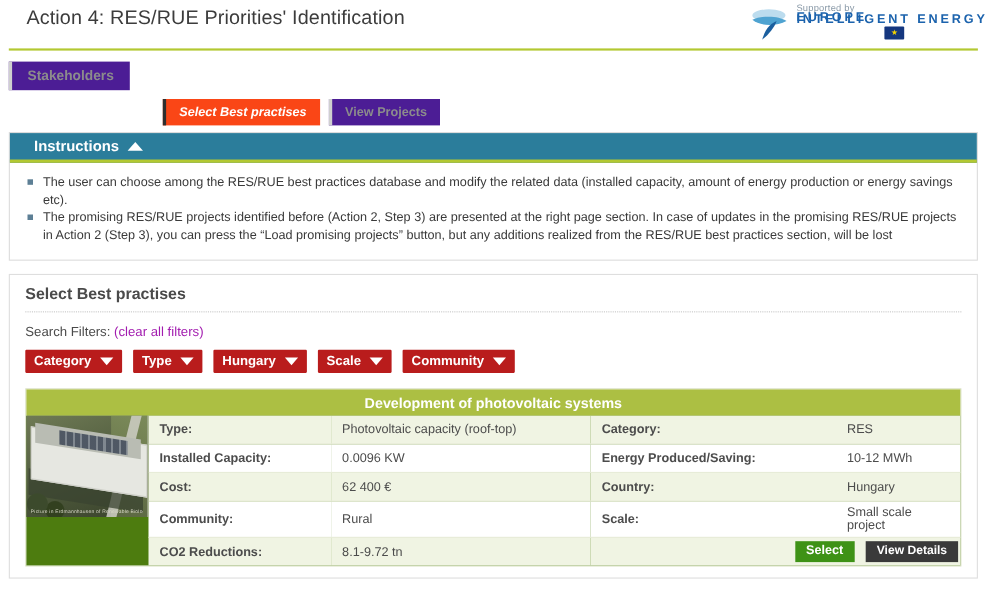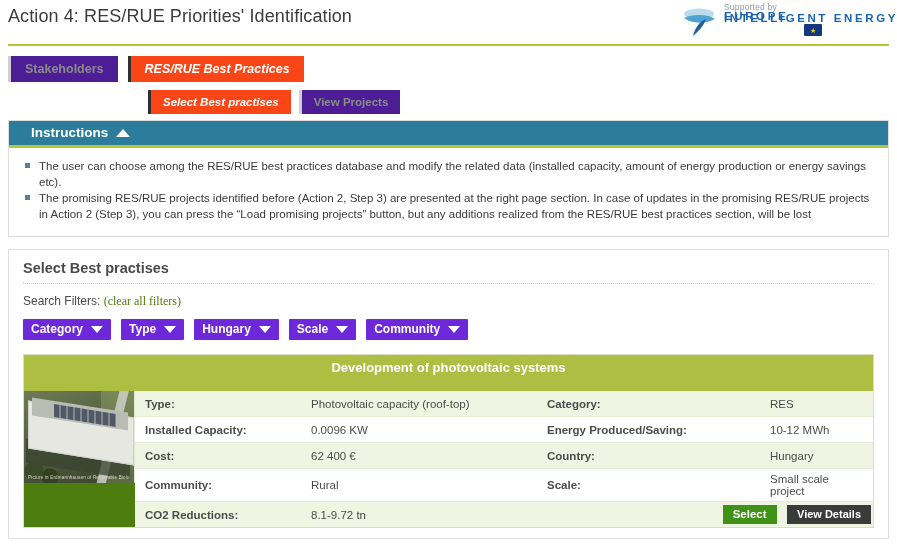--- a/index.html
+++ b/index.html
@@ -18,21 +18,21 @@
 
   
   .page-header {
     position: relative;
     height: 44px;
     padding: 0 10px;
     box-sizing: border-box;
   }
   .page-title {
     position: absolute;
-    left: 8px;
+    left: 24px;
     top: 6px;
     font-size: 18px;
     font-weight: normal;
     color: #3c3c3c;
     letter-spacing: 0.1px;
     white-space: nowrap;
   }
   .iee-logo {
     position: absolute;
     right: 10px;
@@ -212,31 +212,30 @@
     color: #4a4a4a;
     padding-bottom: 7px;
     border-bottom: 1px dotted #c6c6c6;
   }
   .filters-label-row {
     margin-top: 10px;
     font-size: 12px;
     color: #4a4a4a;
   }
   .clear-filters {
-    color: #4d7c0f;
+    color: #a21caf;
     cursor: pointer;
-    font-family: Liberation Serif, serif;
   }
   .filter-row {
     margin-top: 10px;
     display: flex;
     gap: 10px;
   }
   .filter-btn {
-    background: #6d28d9;
+    background: #b91c1c;
     color: #ffffff;
     font-weight: bold;
     font-size: 12px;
     padding: 3px 8px 4px 8px;
     display: inline-flex;
     align-items: center;
     gap: 8px;
     cursor: pointer;
     border-radius: 1px;
   }
@@ -252,21 +251,21 @@
   .result-card {
     margin-top: 14px;
     border: 1px solid #d7dfc0;
   }
   .card-header {
     background: #acbf43;
     color: #ffffff;
     font-weight: bold;
     font-size: 13px;
     text-align: center;
-    padding: 5px 0 16px 0;
+    padding: 5px 0 4px 0;
   }
   .card-body {
     display: flex;
     background: #4d7c0f;
   }
   .card-thumb {
     width: 110px;
     min-width: 110px;
     height: 92px;
     position: relative;
@@ -357,23 +356,20 @@
       <span class="star">★</span>
     </div>
   </div>
 </div>
 <div class="hr-green"></div>
 
 <div class="tabs-area">
   <div class="tab-row1">
     <div class="tab tab-l1 tab-inactive">
       <span>Stakeholders</span>
-    </div>
-    <div class="tab tab-l1 tab-active">
-      <span>RES/RUE Best Practices</span>
     </div>
   </div>
   <div class="tab-row2">
     <div class="tab tab-l2 tab-active">
       <span>Select Best practises</span>
     </div>
     <div class="tab tab-l2 tab-inactive">
       <span>View Projects</span>
     </div>
   </div>

